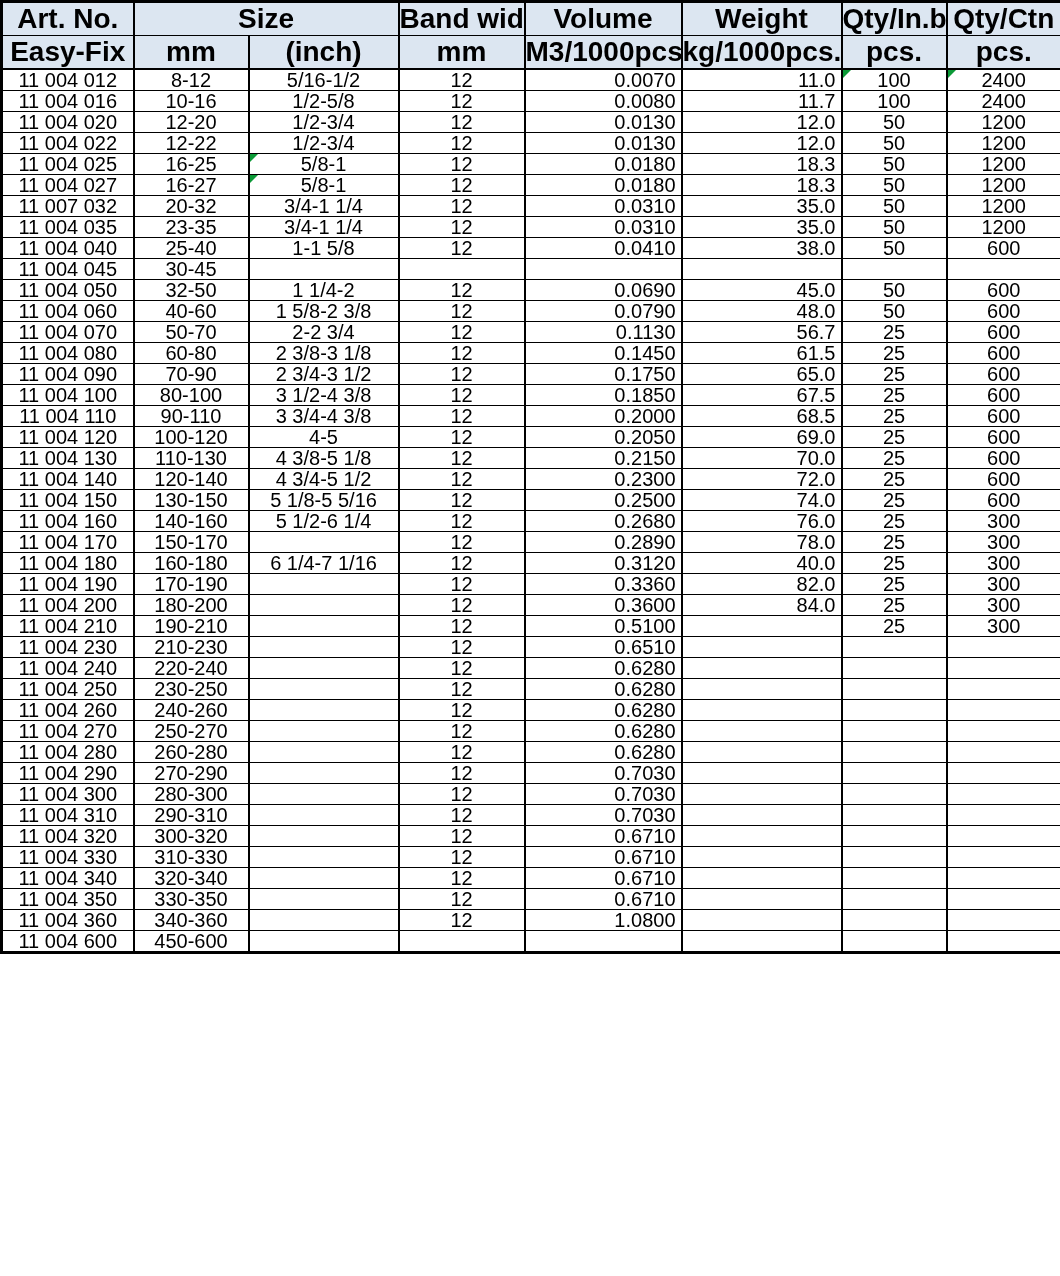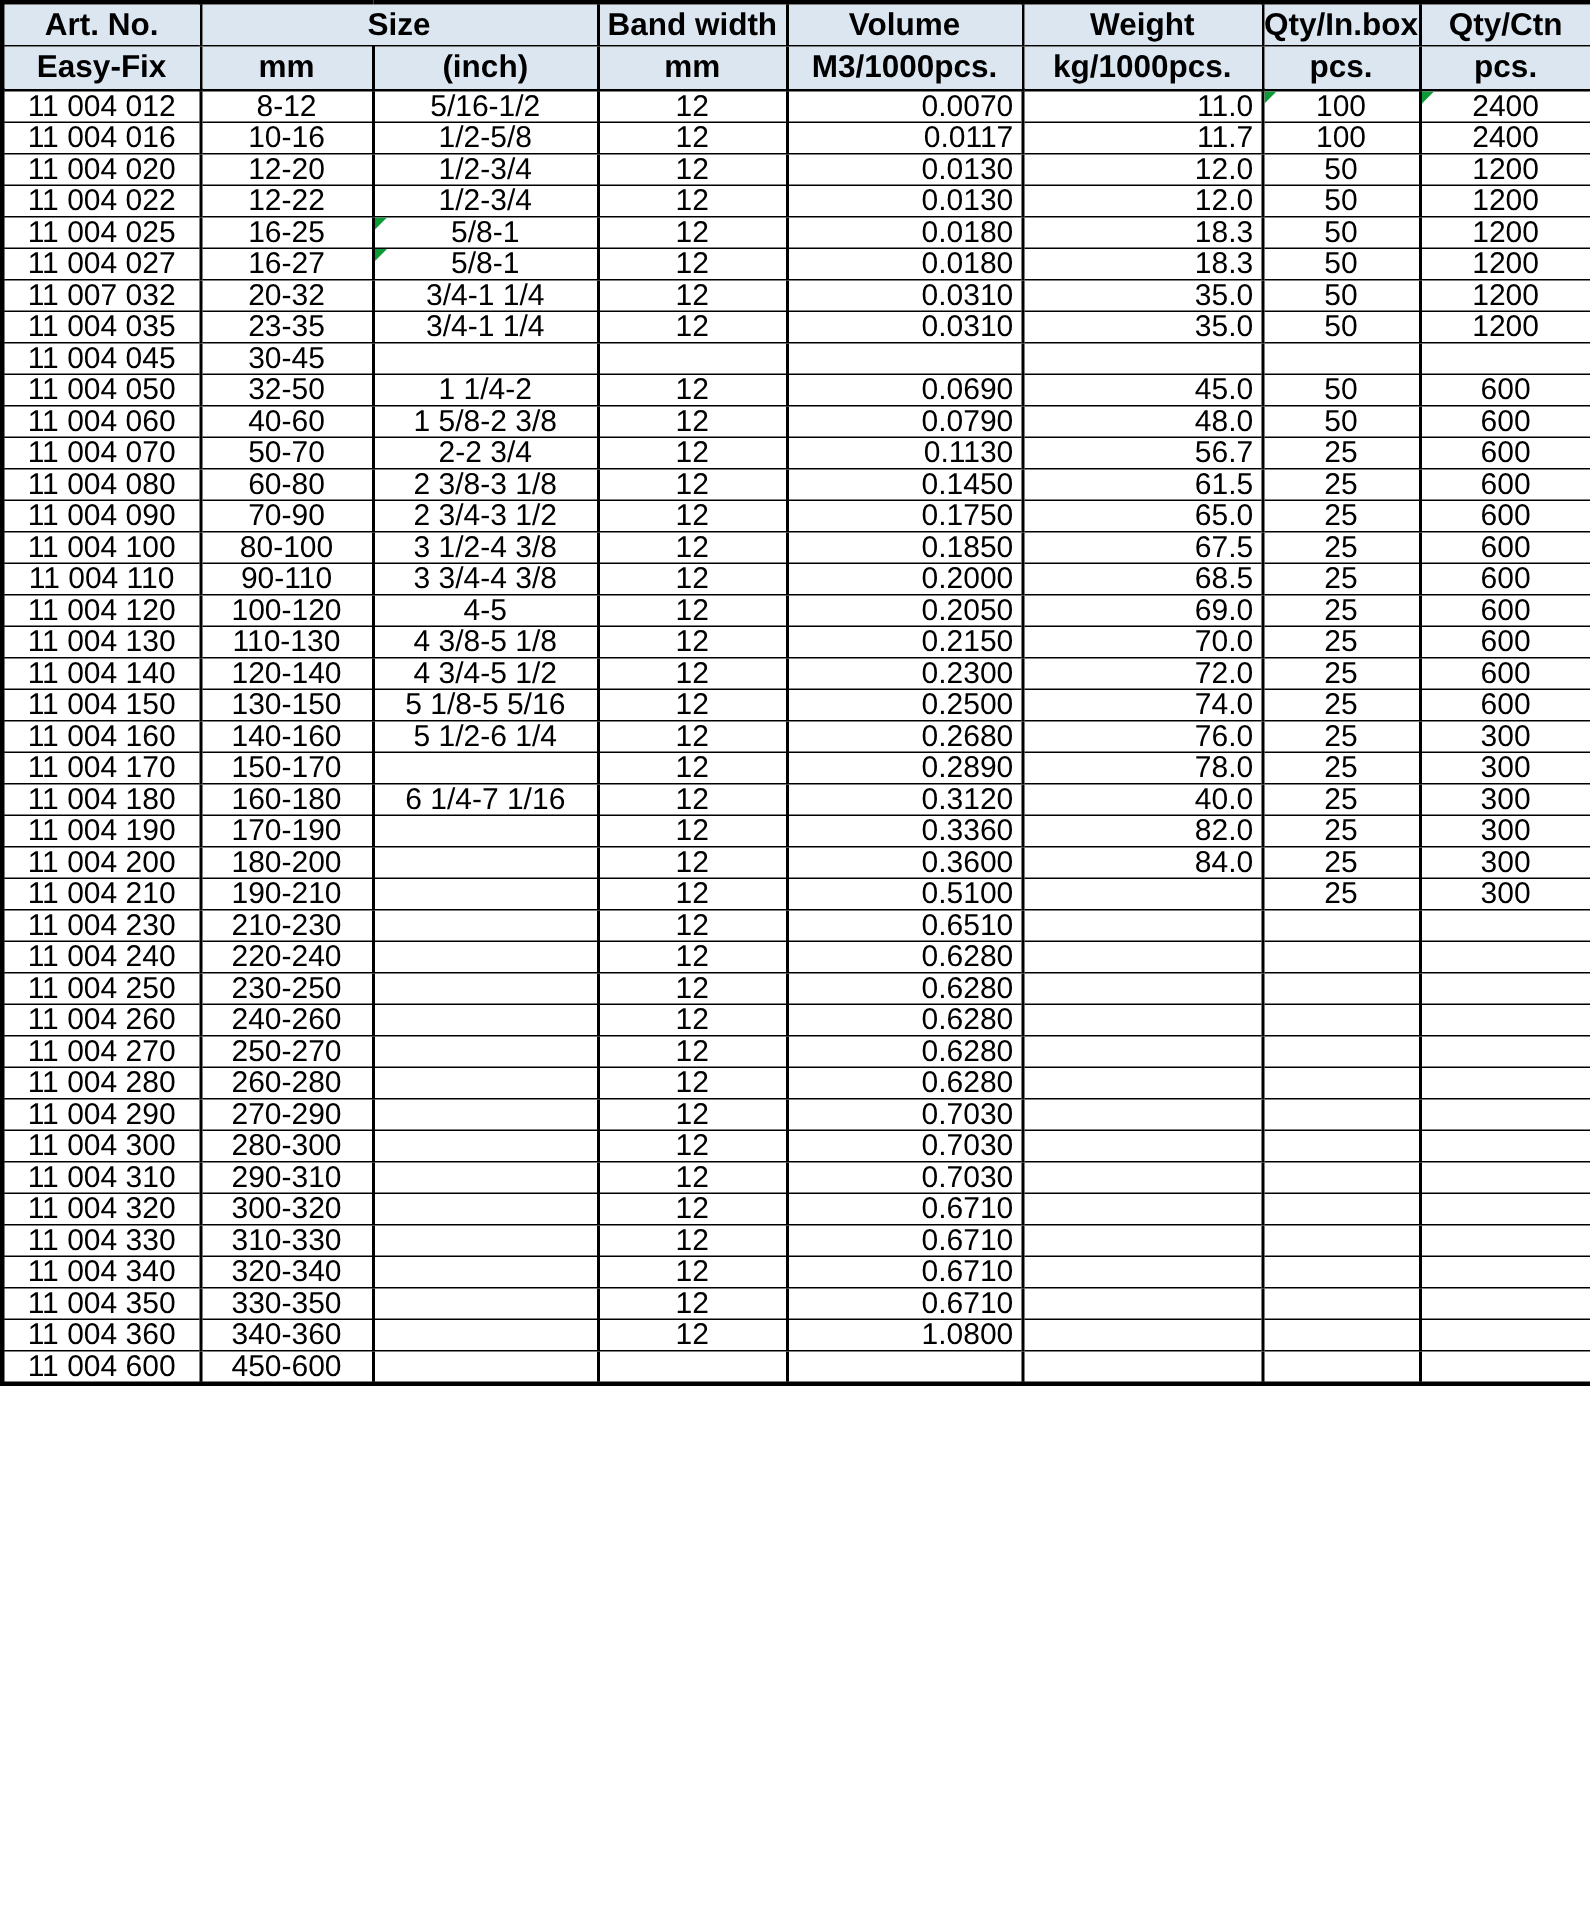--- a/index.html
+++ b/index.html
@@ -32,21 +32,21 @@
     overflow: hidden;
     white-space: nowrap;
     position: relative;
     vertical-align: middle;
   }
   .sheet thead tr { height: 29px; }
   .sheet tbody tr { height: 14px; }
   .sheet thead th {
     background: var(--header-bg);
     font-weight: bold;
-    font-size: 21px;
+    font-size: 28px;
     text-align: center;
   }
   .sheet thead tr:last-child th { border-bottom-width: 2.2px; text-align: center; }
   .sheet td {
     font-size: 20px;
     text-align: center;
     line-height: 1;
   }
   .sheet td.num {
     text-align: right;
@@ -106,21 +106,21 @@
     <td class="num">0.0070</td>
     <td class="num">11.0</td>
     <td>100<span class="flag"></span></td>
     <td>2400<span class="flag"></span></td>
   </tr>
       <tr>
     <td>11 004 016</td>
     <td>10-16</td>
     <td>1/2-5/8</td>
     <td>12</td>
-    <td class="num">0.0117</td>
+    <td class="num">0.0080</td>
     <td class="num">11.7</td>
     <td>100</td>
     <td>2400</td>
   </tr>
       <tr>
     <td>11 004 020</td>
     <td>12-20</td>
     <td>1/2-3/4</td>
     <td>12</td>
     <td class="num">0.0130</td>
@@ -170,20 +170,30 @@
   </tr>
       <tr>
     <td>11 004 035</td>
     <td>23-35</td>
     <td>3/4-1 1/4</td>
     <td>12</td>
     <td class="num">0.0310</td>
     <td class="num">35.0</td>
     <td>50</td>
     <td>1200</td>
+  </tr>
+      <tr>
+    <td>11 004 040</td>
+    <td>25-40</td>
+    <td>1-1 5/8</td>
+    <td>12</td>
+    <td class="num">0.0410</td>
+    <td class="num">38.0</td>
+    <td>50</td>
+    <td>600</td>
   </tr>
       <tr>
     <td>11 004 045</td>
     <td>30-45</td>
     <td></td>
     <td></td>
     <td class="num"></td>
     <td class="num"></td>
     <td></td>
     <td></td>

